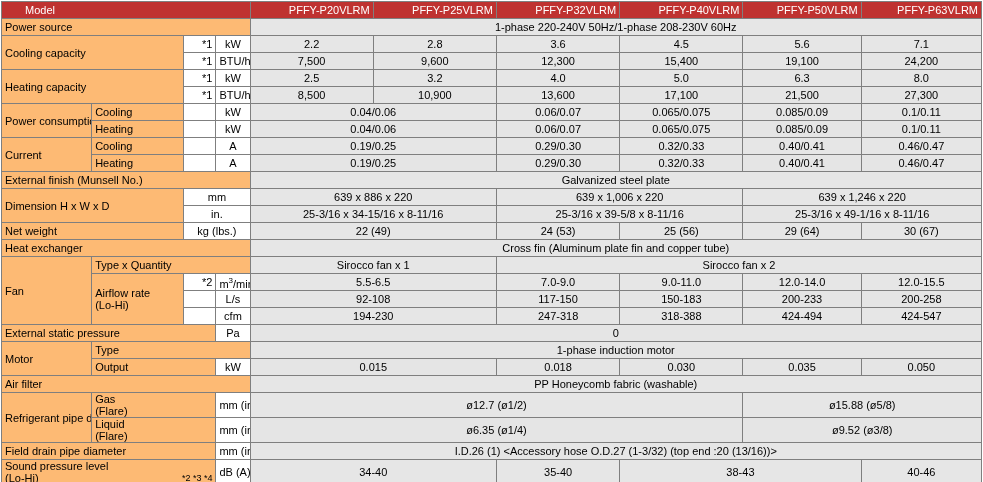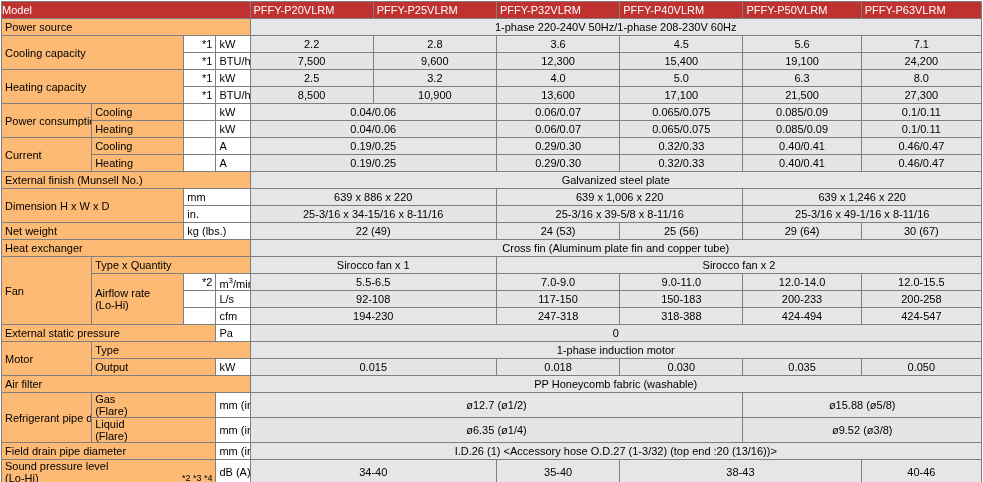--- a/index.html
+++ b/index.html
@@ -34,41 +34,41 @@
     vertical-align: middle;
     overflow: hidden;
     white-space: nowrap;
   }
   .hdr {
     background: #c0392b;
     background: #bf3230;
     color: #ffffff;
     font-weight: bold;
     height: 30px;
-    text-align: left;
+    text-align: right;
   }
   .hdr.model-cell {
     text-align: left;
-    padding-left: 0;
+    padding-left: 23px;
   }
   .lbl {
     text-align: left;
     background: #fdba74;
   }
   .ctr {
     text-align: center;
   }
   .shade {
     background: #e6e6e6;
   }
   .white {
     background: #e5e5e5;
   }
   .unit {
-    text-align: left;
+    text-align: center;
   }
   .starcell {
     text-align: right;
     padding-right: 3px;
     font-size: 9px;
   }
   .two-line {
     line-height: 11px;
     white-space: normal;
   }

